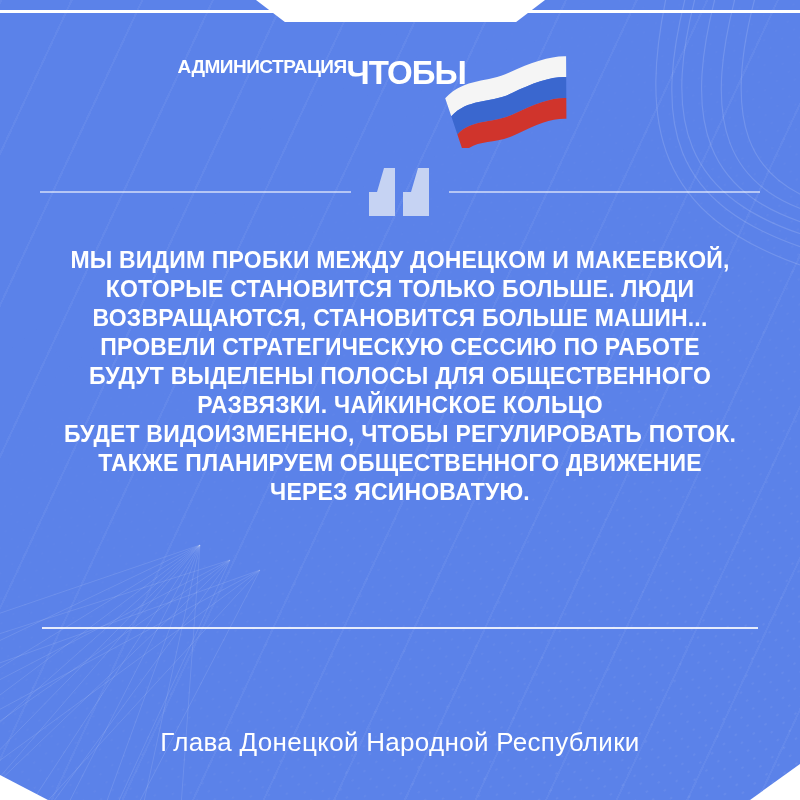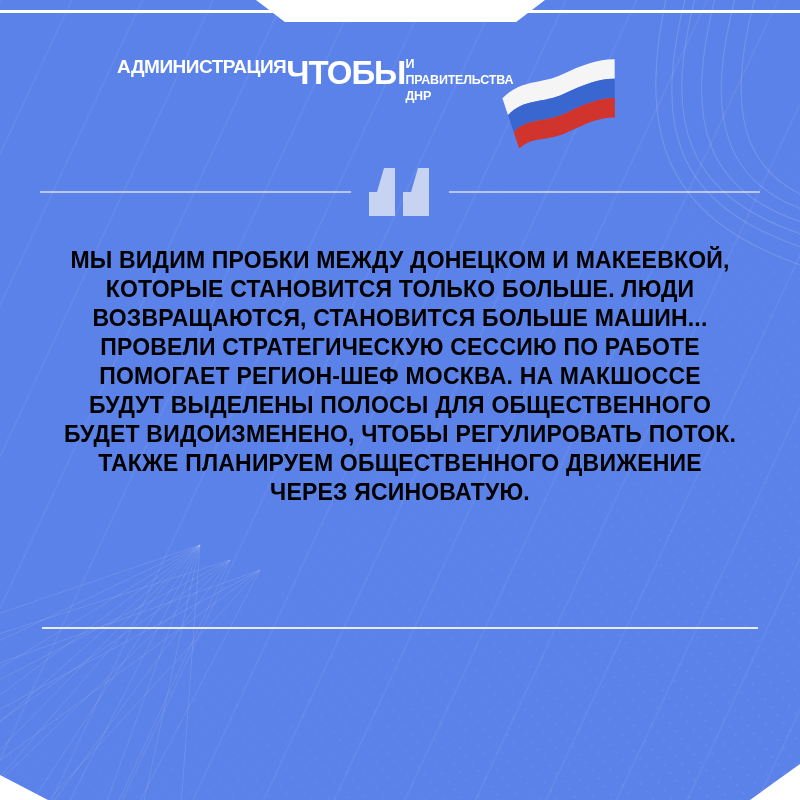--- a/index.html
+++ b/index.html
@@ -49,21 +49,21 @@
   .quote-row{
     position:absolute;top:168px;left:40px;right:40px;height:48px;
     display:flex;align-items:center;
   }
   .quote-row .rule{flex:1;height:2px;background:rgba(255,255,255,0.55);}
   .quote-glyph{margin:0 18px;display:block;}
 
   
   .quote-text{
     position:absolute;top:246px;left:50px;right:50px;
-    text-align:center;color:#000000;
+    text-align:center;color:#ffffff;
     font-weight:bold;font-size:23px;line-height:29px;letter-spacing:0.2px;
   }
   .quote-line{white-space:nowrap;}
 
   
   .divider{position:absolute;top:627px;left:42px;right:42px;height:2px;background:rgba(255,255,255,0.85);}
 
   
   .speaker-name{
     position:absolute;top:688px;left:0;right:0;text-align:center;color:#ffffff;
@@ -125,21 +125,20 @@
     </g>
   </svg>
 
   <div class="top-line"></div>
   <div class="top-tab"></div>
 
   <div class="logo">
     <div class="logo-text">
       <span class="logo-line1">АДМИНИСТРАЦИЯ</span>
       <span class="logo-line2">ЧТОБЫ</span>
-      <span class="logo-line3">И ПРАВИТЕЛЬСТВА ДНР</span>
     </div>
     <svg class="flag" width="135" height="96" viewBox="0 0 130 92">
       <g transform="rotate(-6 65 46)">
         <path d="M6,38 C28,20 48,28 70,20 C92,12 112,8 126,10 L124,30 C110,28 92,32 70,40 C48,48 28,40 10,56 Z" fill="#f5f5f5"></path>
         <path d="M10,56 C28,40 48,48 70,40 C92,32 110,28 124,30 L122,50 C108,48 92,52 70,60 C48,68 30,60 14,74 Z" fill="#3a67cf"></path>
         <path d="M14,74 C30,60 48,68 70,60 C92,52 108,48 122,50 L120,70 C106,68 92,72 70,80 C48,88 32,80 18,92 Z" fill="#d0342c"></path>
       </g>
     </svg>
   </div>
 
@@ -152,26 +151,27 @@
       </g>
     </svg>
     <div class="rule"></div>
   </div>
 
   <div class="quote-text">
       <div class="quote-line">МЫ ВИДИМ ПРОБКИ МЕЖДУ ДОНЕЦКОМ И МАКЕЕВКОЙ,</div>
       <div class="quote-line">КОТОРЫЕ СТАНОВИТСЯ ТОЛЬКО БОЛЬШЕ. ЛЮДИ</div>
       <div class="quote-line">ВОЗВРАЩАЮТСЯ, СТАНОВИТСЯ БОЛЬШЕ МАШИН...</div>
       <div class="quote-line">ПРОВЕЛИ СТРАТЕГИЧЕСКУЮ СЕССИЮ ПО РАБОТЕ</div>
-      <div class="quote-line">ПОМОГАЕТ РЕГИОН-ШЕФ МОСКВА. НА МАКШОССЕ</div>
       <div class="quote-line">БУДУТ ВЫДЕЛЕНЫ ПОЛОСЫ ДЛЯ ОБЩЕСТВЕННОГО</div>
+      <div class="quote-line">РАЗВЯЗКИ. ЧАЙКИНСКОЕ КОЛЬЦО</div>
       <div class="quote-line">БУДЕТ ВИДОИЗМЕНЕНО, ЧТОБЫ РЕГУЛИРОВАТЬ ПОТОК.</div>
       <div class="quote-line">ТАКЖЕ ПЛАНИРУЕМ ОБЩЕСТВЕННОГО ДВИЖЕНИЕ</div>
       <div class="quote-line">ЧЕРЕЗ ЯСИНОВАТУЮ.</div>
     </div>
 
   <div class="divider"></div>
 
+  <div class="speaker-title">Глава Донецкой Народной Республики</div>
 
   <div class="corner corner-left"></div>
   <div class="corner corner-right"></div>
 
 </div>
 
 </body></html>

